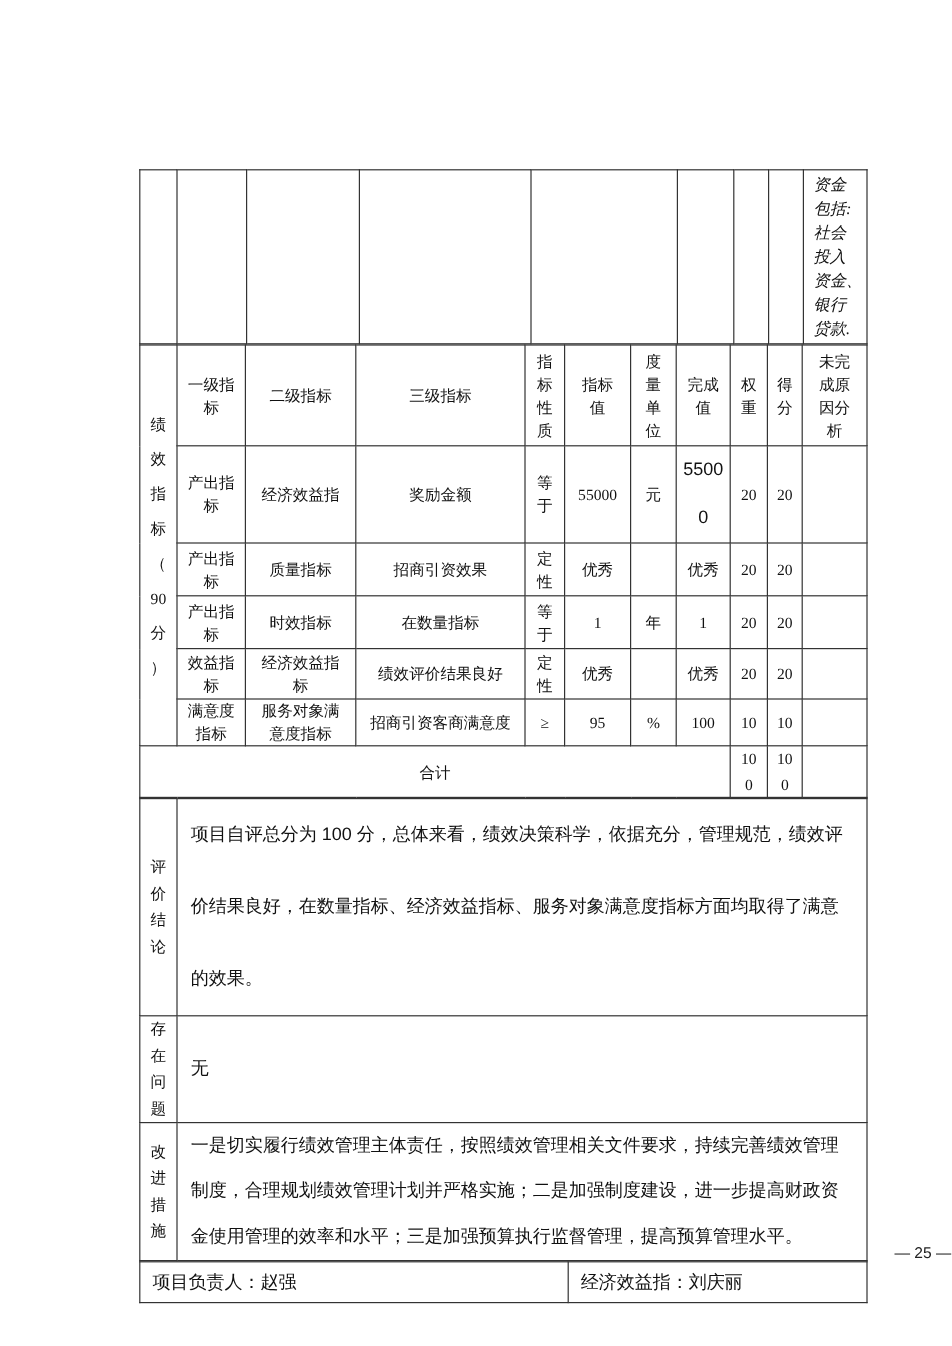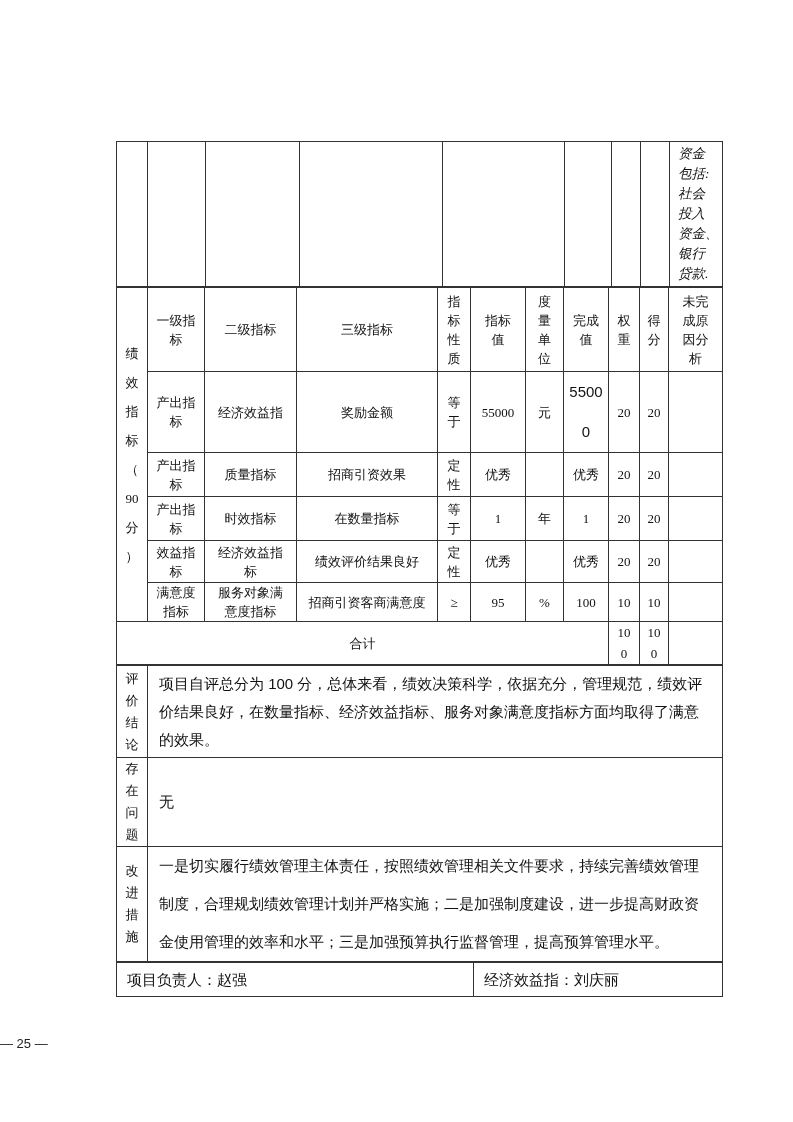--- a/index.html
+++ b/index.html
@@ -66,39 +66,39 @@
   
   .sect .r-conclusion { height: 92px; }
   .sect .r-problems { height: 88px; }
   .sect .r-improvements { height: 113px; }
   .sect-label { line-height: 22px; }
   .sect-text {
     font-family: "Liberation Sans", "DejaVu Sans", sans-serif;
     font-size: 15px;
     text-align: left;
     padding: 0 11px;
-    line-height: 28px;
+    line-height: 60px;
   }
   .sect-text.improvements { line-height: 38px; }
   .sect-text.problems { line-height: 20px; }
   
   .foot tr { height: 34px; padding-left: 42px; }
   .foot td {
     font-family: "Liberation Sans", "DejaVu Sans", sans-serif;
     font-size: 15px;
     text-align: left;
     padding-left: 10px;
     white-space: nowrap;
   }
   .page-number {
     position: absolute;
     top: 1036px;
     left: 0;
     width: 100%;
-    text-align: left;
+    text-align: right;
     font-family: "Liberation Sans", "DejaVu Sans", sans-serif;
     font-size: 13px;
     color: #222222;
   }
 </style>
 </head>
 <body>
 
 <div class="page">
   <div class="tables">

